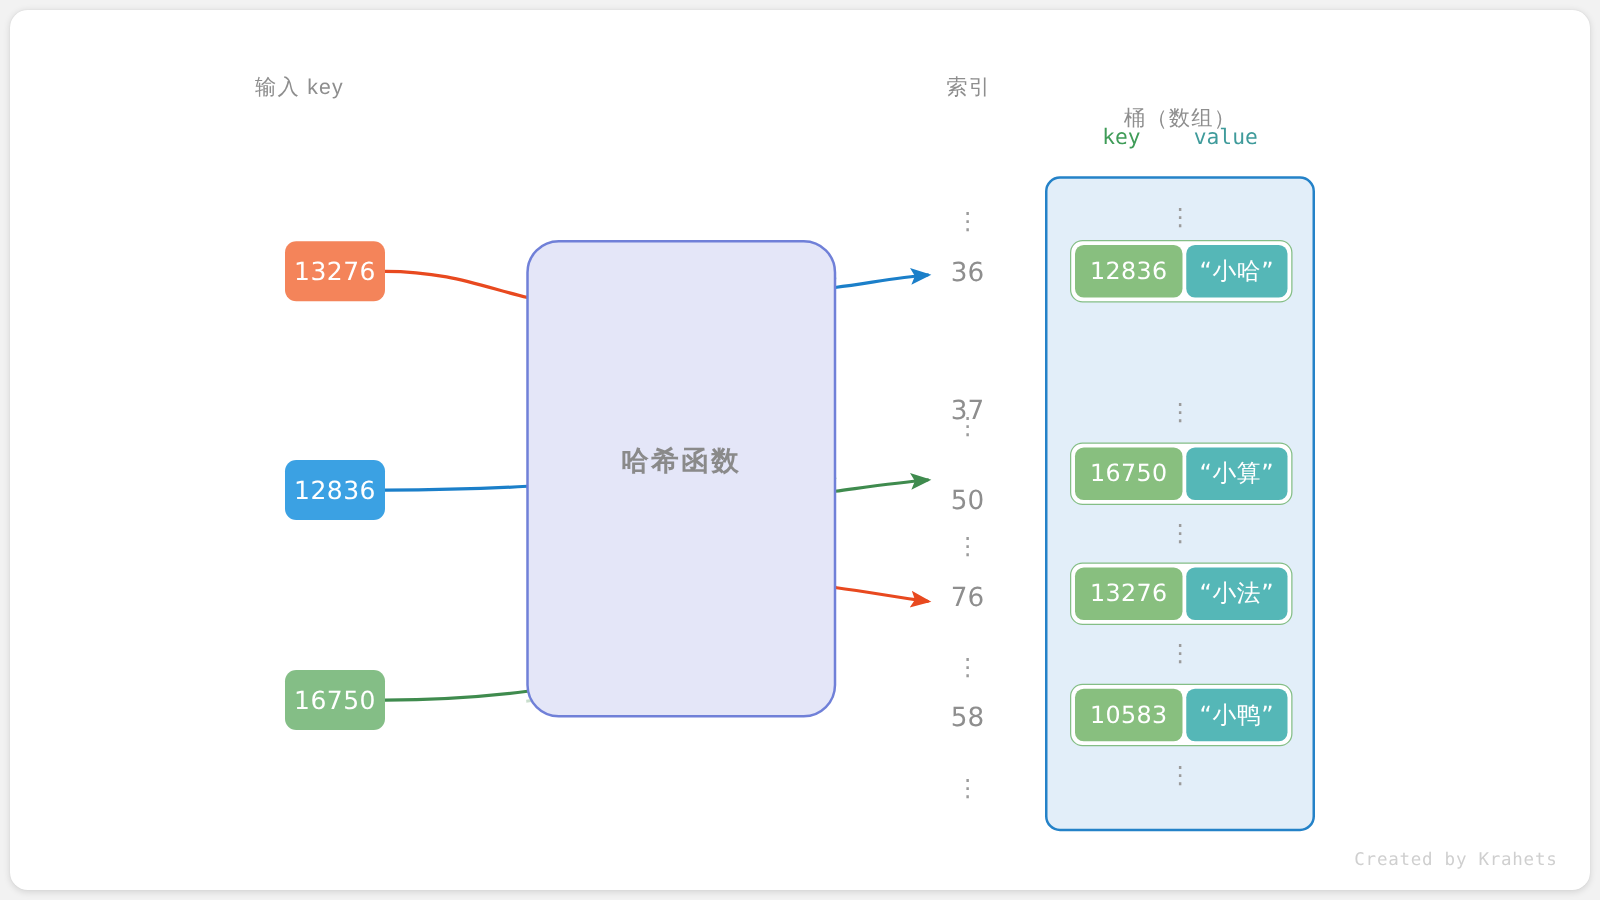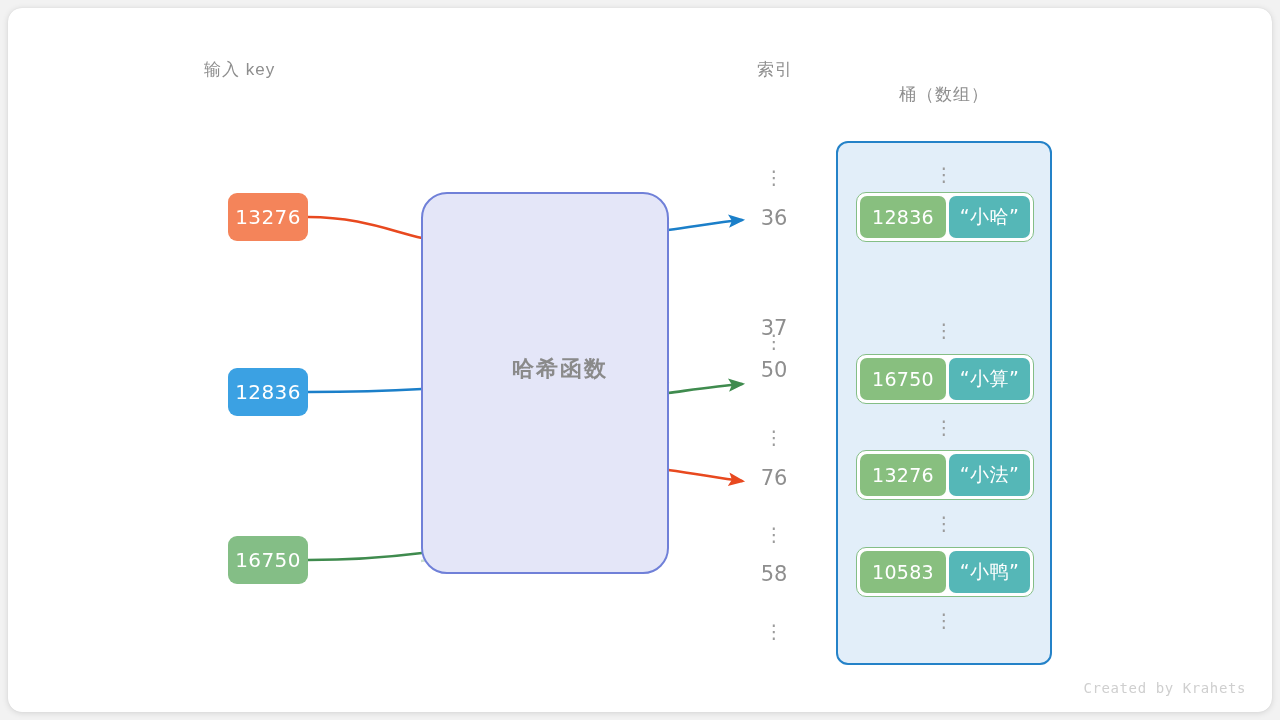--- a/index.html
+++ b/index.html
@@ -79,21 +79,20 @@
   #hash-label {
     position: absolute;
     left: 0;
     top: 160px;
     width: 100%;
     text-align: center;
     color: #8a8a8a;
     font-size: 22px;
     font-weight: bold;
     letter-spacing: 2px;
-    margin-left: 15px;
   }
   #hash-formula {
     position: absolute;
     left: 0;
     top: 207px;
     width: 100%;
     text-align: center;
     color: #2b3ec4;
     font-family: "DejaVu Sans Mono", "Liberation Mono", monospace;
     font-size: 21px;
@@ -213,37 +212,42 @@
     <path d="M 660,385 C 690,381 710,378 734,376" fill="none" stroke="#3f8b4e" stroke-width="2.6" stroke-linecap="round" marker-end="url(#ah-green)"></path>
     <path d="M 660,462 C 690,466 710,470 734,473" fill="none" stroke="#e8491f" stroke-width="2.6" stroke-linecap="round" marker-end="url(#ah-orange)"></path>
   </svg>
 
   <div class="abs col-title" style="left:196px; top:50px;">输入 key</div>
 
   <div class="abs col-title" style="left:737px; top:50px; width:60px; text-align:center;">索引</div>
 
   <div class="abs col-title" style="left:820px; top:50px; width:232px; text-align:center;margin-top:25px;">桶（数组）</div>
 
+  <div class="abs kv-head" style="left:820px; top:92px; width:232px; text-align:center;">
+    <span class="k">key</span>
+    <span style="display:inline-block;width:22px;"></span>
+    <span class="v">value</span>
+  </div>
 
   <div class="abs key-pill orange" style="left:220px; top:185px;">13276</div>
 
   <div class="abs key-pill blue" style="left:220px; top:360px;">12836</div>
 
   <div class="abs key-pill green" style="left:220px; top:528px;">16750</div>
 
   <div class="abs" id="hash-box">
     <div id="hash-label">哈希函数</div>
   </div>
 
   <div class="abs" style="left:738px; top:140px; width:56px;">
     <div class="idx dots" style="position:absolute;top:20px;">⋮</div>
     <div class="idx" style="position:absolute;top:58px;">36</div>
     <div class="idx" style="position:absolute;top:123px;margin-top:45px;">37</div>
     <div class="idx dots" style="position:absolute;top:184px;">⋮</div>
-    <div class="idx" style="position:absolute;top:210px;">50</div>
+    <div class="idx" style="position:absolute;top:240px;">50</div>
     <div class="idx dots" style="position:absolute;top:280px;">⋮</div>
     <div class="idx" style="position:absolute;top:318px;">76</div>
     <div class="idx dots" style="position:absolute;top:377px;">⋮</div>
     <div class="idx" style="position:absolute;top:414px;">58</div>
     <div class="idx dots" style="position:absolute;top:474px;">⋮</div>
   </div>
 
   <div class="abs" id="bucket">
 
     <div class="bucket-dots" style="top:22px;">⋮</div>

